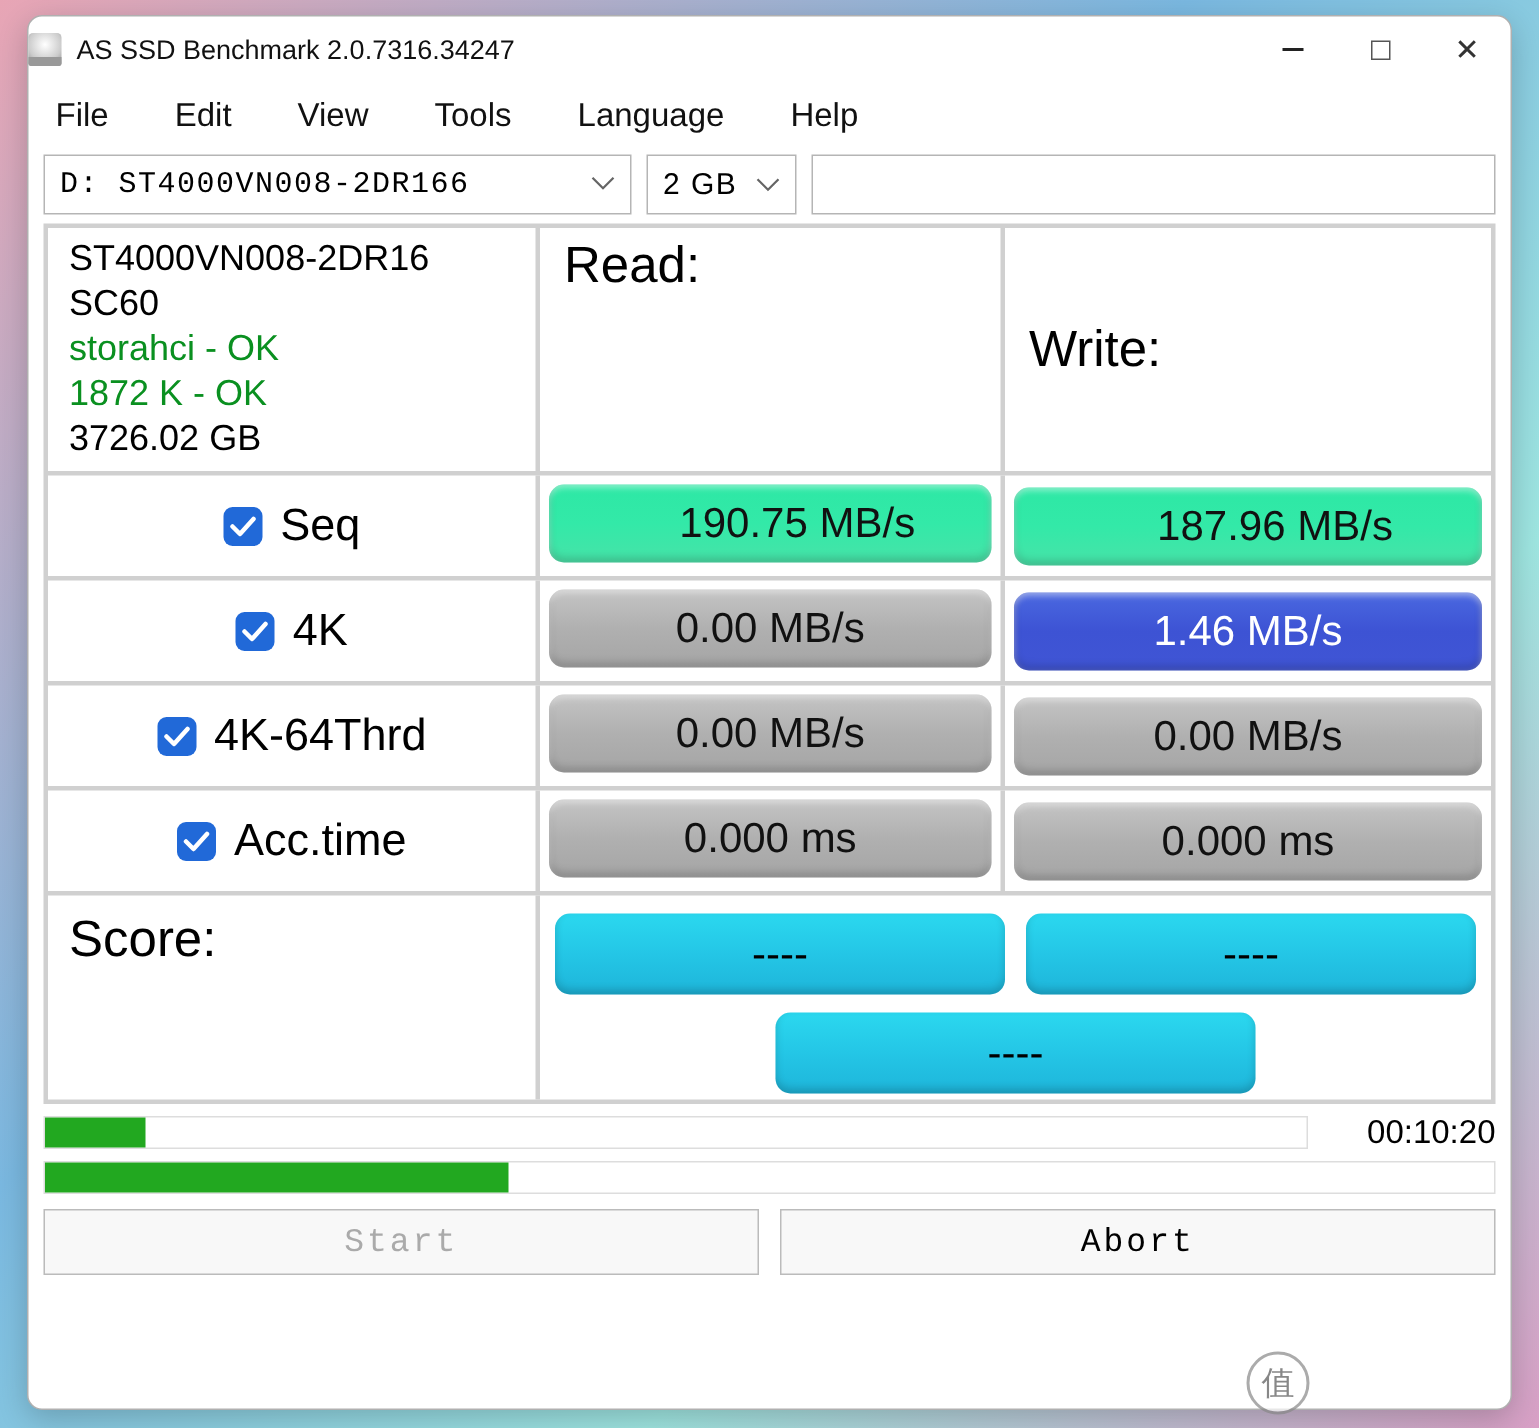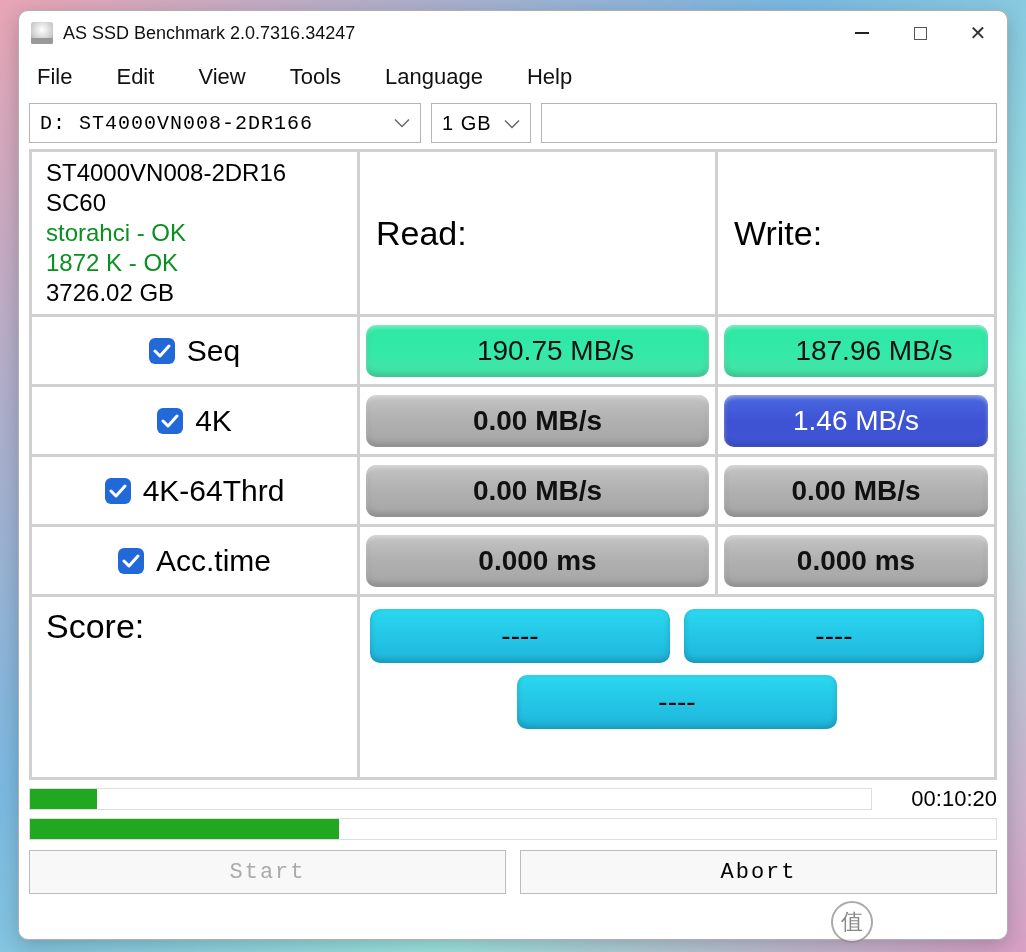--- a/index.html
+++ b/index.html
@@ -21,21 +21,20 @@
     border: 1px solid #b0b0b0;
     border-radius: 10px;
     box-shadow: 0 6px 20px rgba(0,0,0,0.2);
     display: flex;
     flex-direction: column;
   }
   .titlebar {
     height: 44px;
     display: flex;
     align-items: center;
-    padding-left: 12px;
     border-top-left-radius: 10px;
     border-top-right-radius: 10px;
   }
   .titlebar-icon {
     width: 22px; height: 22px; margin-right: 10px;
     background: radial-gradient(circle at 50% 35%, #fff 0%, #ccc 60%, #888 100%);
     border-radius: 3px 3px 2px 2px;
     position: relative;
   }
   .titlebar-icon::after{
@@ -81,21 +80,21 @@
   .empty-box{flex:1;border:1px solid #b5b5b5;background:#fff;}
 
   .grid {
     margin: 0 10px;
     border: 3px solid #d0d0d0;
     flex: 0 0 auto;
   }
   .row { display:flex; border-bottom: 3px solid #d0d0d0; }
   .row:last-child{border-bottom:none;}
   .cell-left{ width: 328px; padding: 6px 14px; display:flex; flex-direction:column; justify-content:center; border-right:3px solid #d0d0d0;}
-  .cell-mid{ width: 358px; border-right:3px solid #d0d0d0; display:flex;align-items:center;justify-content:center;padding:6px;}
+  .cell-mid{ width: 310px; border-right:3px solid #d0d0d0; display:flex;align-items:flex-start;justify-content:center;padding:6px;}
   .cell-right{ flex:1; display:flex;align-items:center;justify-content:center;padding:6px;}
 
   .info-row .cell-left{font-size:24px;line-height:1.25;}
   .info-line{display:block;}
   .ok-green{color:#0a9020;}
   .hdr{font-size:34px;text-align:left;width:100%;padding-left:10px;}
 
   .test-row{height:70px;}
   .test-row .cell-left{flex-direction:row;align-items:center;gap:12px;}
   .chk{width:26px;height:26px;border-radius:6px;background:#2169d8;display:flex;align-items:center;justify-content:center;flex-shrink:0;}
@@ -104,24 +103,24 @@
 
   .result-pill{
     width: 100%; height:52px;
     border-radius:10px;
     display:flex;align-items:center;justify-content:center;
     font-size:28px;font-weight:400;color:#111;
     background: #b2b2b2;
     box-shadow: inset 0 -3px 6px rgba(0,0,0,0.18), inset 0 2px 4px rgba(255,255,255,0.5);
   }
   .pill-green{background: linear-gradient(to bottom,#2de8a5 0%,#33e9a8 50%,#47e3a8 100%); padding-left: 36px;}
-  .pill-gray{background: linear-gradient(to bottom,#c4c4c4 0%,#b0b0b0 50%,#a5a5a5 100%); font-weight: bold;}
+  .pill-gray{background: linear-gradient(to bottom,#c4c4c4 0%,#b0b0b0 50%,#a5a5a5 100%);}
   .pill-blue{background: linear-gradient(to bottom,#4a68e0 0%,#3d53d4 50%,#4055d5 100%);color:#fff;}
 
-  .score-row{height:180px;}
+  .score-row{height:136px;}
   .score-row .cell-left{font-size:34px;justify-content:flex-start;padding-top:10px;}
   .score-area{flex:1;display:flex;flex-direction:column;gap:12px;padding:12px 10px;border-left:none;}
   .score-top{display:flex;gap:14px;}
   .score-pill{flex:1;height:54px;border-radius:10px;display:flex;align-items:center;justify-content:center;font-size:28px;
     background: linear-gradient(to bottom,#2bd8ef 0%,#24c6e6 50%,#1eb5da 100%);
     box-shadow: inset 0 -3px 6px rgba(0,0,0,0.18);}
   .score-bottom{display:flex;justify-content:center;}
   .score-total{width:320px;height:54px;border-radius:10px;display:flex;align-items:center;justify-content:center;font-size:28px;
     background: linear-gradient(to bottom,#2bd8ef 0%,#24c6e6 50%,#1eb5da 100%);
     box-shadow: inset 0 -3px 6px rgba(0,0,0,0.18);}
@@ -188,21 +187,21 @@
   </div>
 
   <div class="selectors">
     <div class="combo drive-combo">
       <span>D: ST4000VN008-2DR166</span>
       <span class="chev"><svg viewBox="0 0 16 10">
             <path d="M1 1 L8 8 L15 1" stroke="#666" stroke-width="1.5" fill="none"></path>
           </svg></span>
     </div>
     <div class="combo size-combo">
-      <span>1 GB</span>
+      <span>2 GB</span>
       <span class="chev"><svg viewBox="0 0 16 10">
             <path d="M1 1 L8 8 L15 1" stroke="#666" stroke-width="1.5" fill="none"></path>
           </svg></span>
     </div>
     <div class="empty-box"></div>
   </div>
 
   <div class="grid">
 
     <div class="row info-row">

